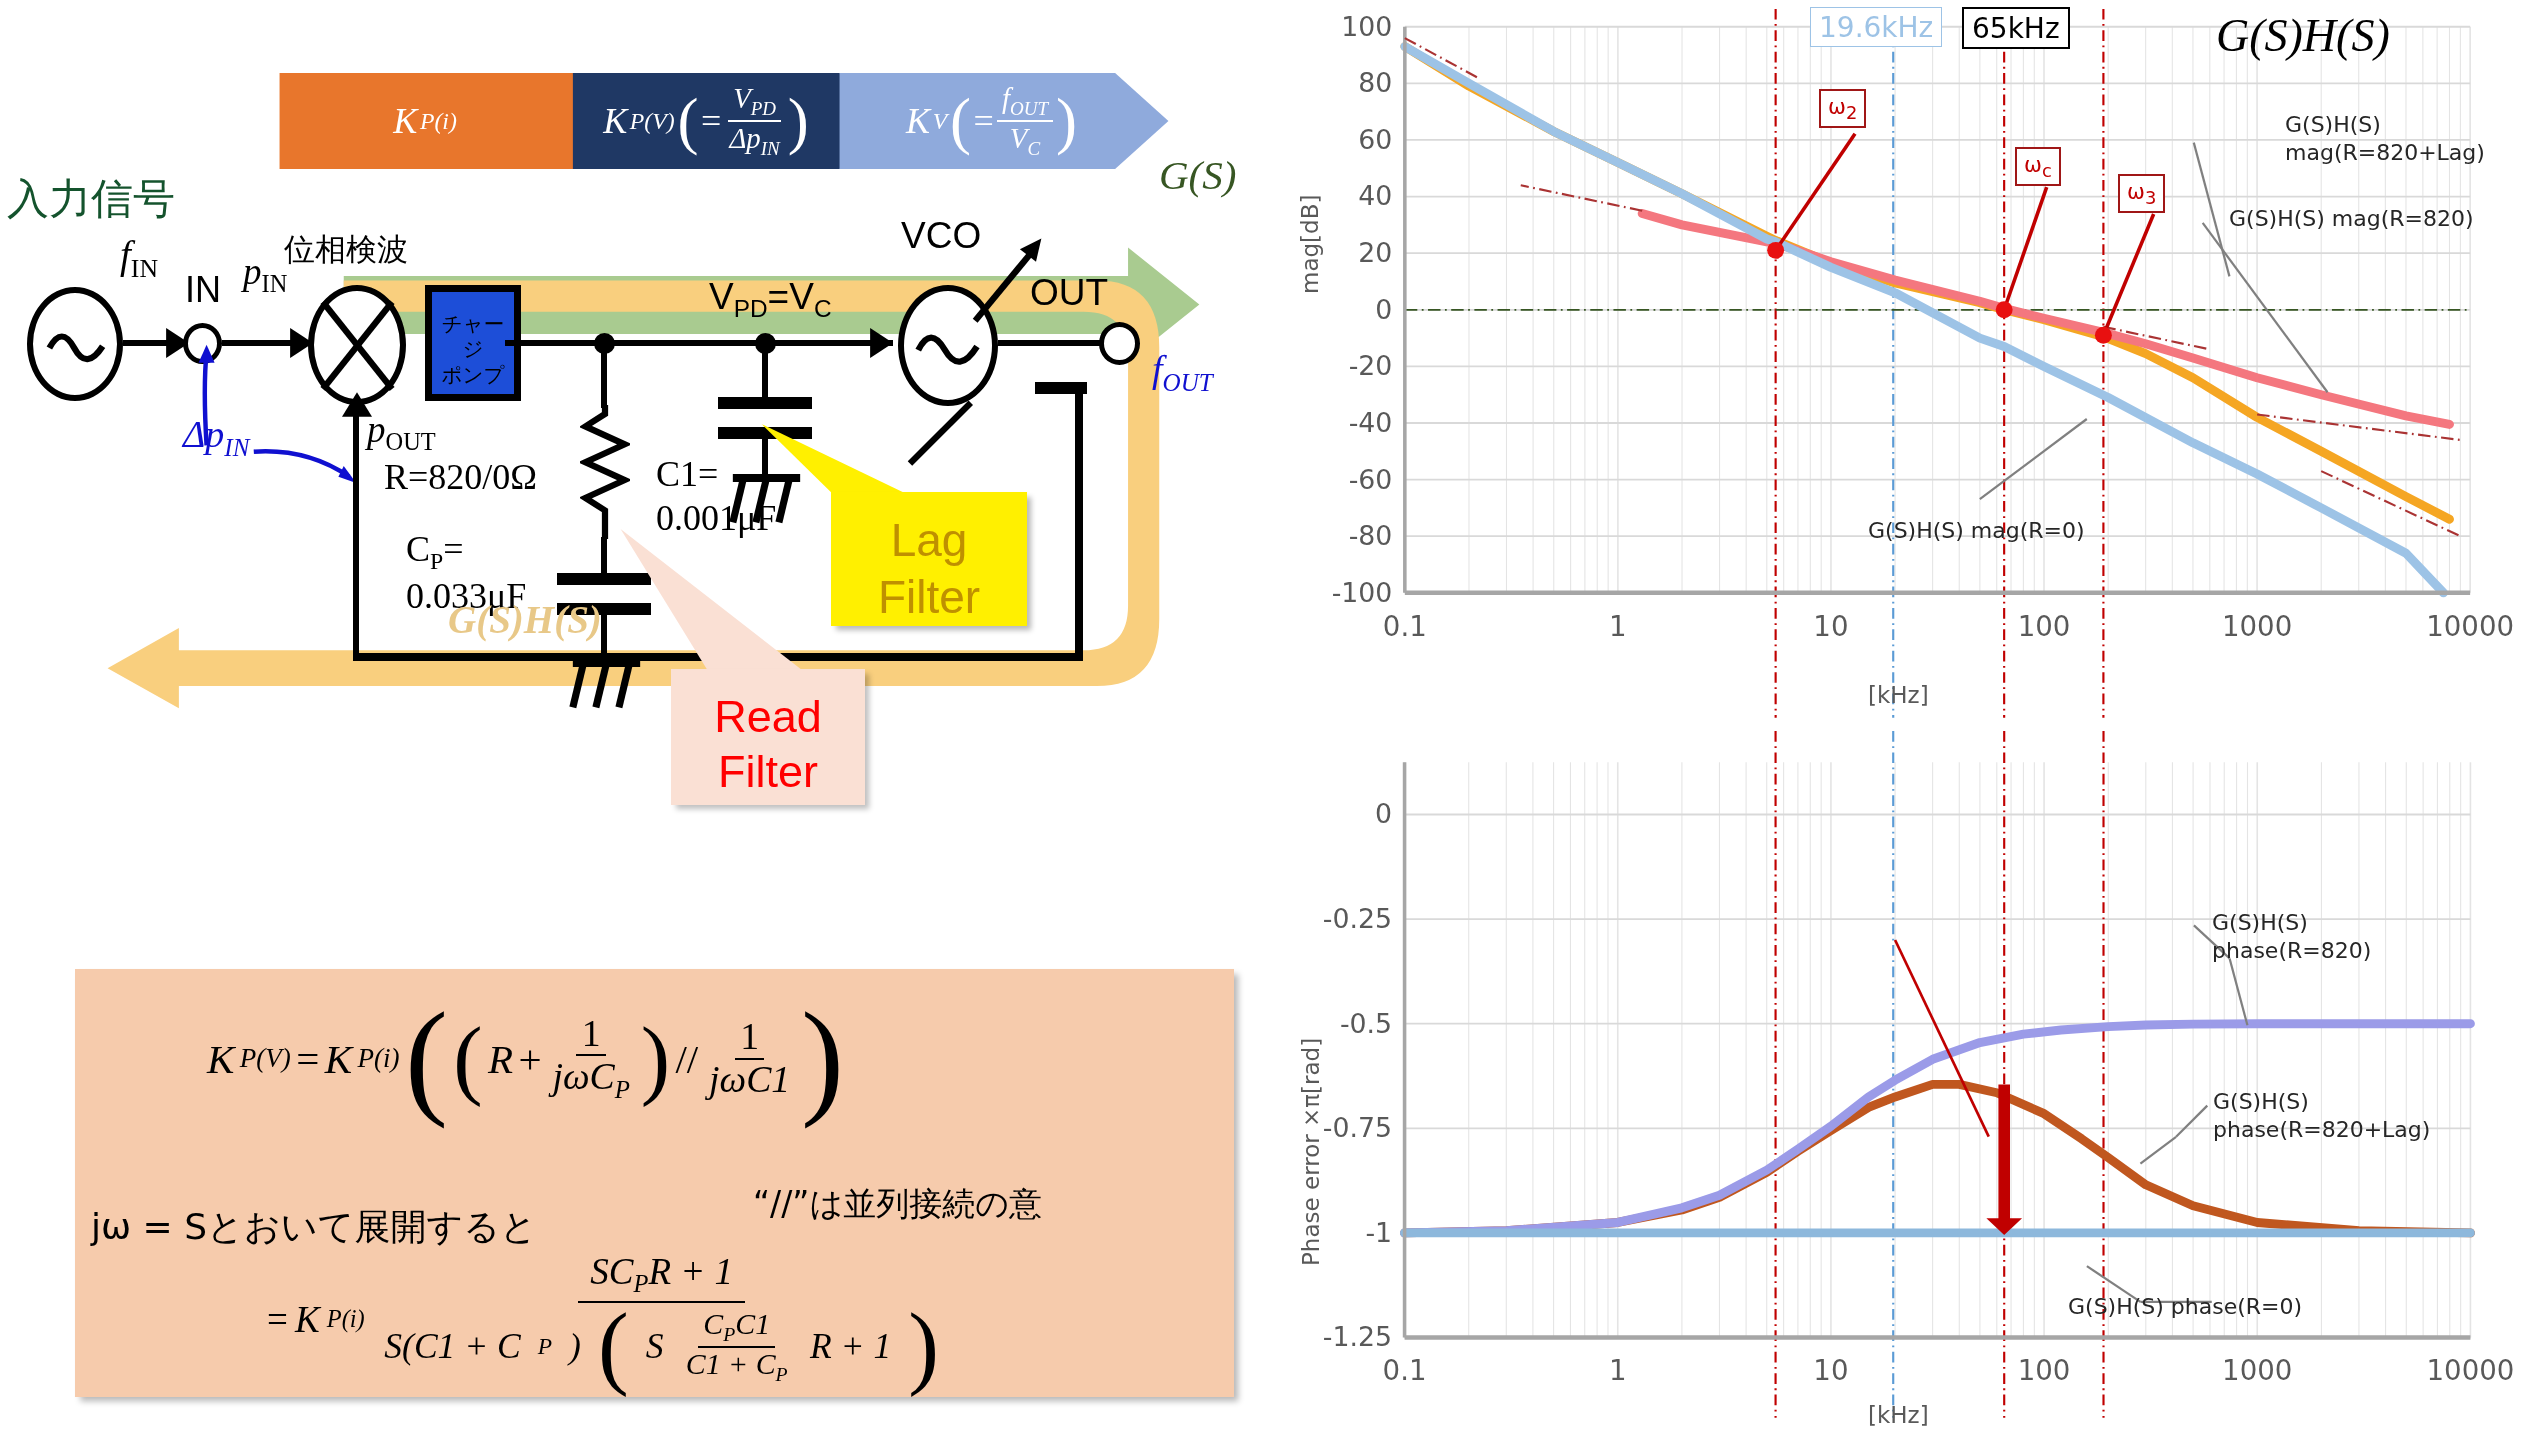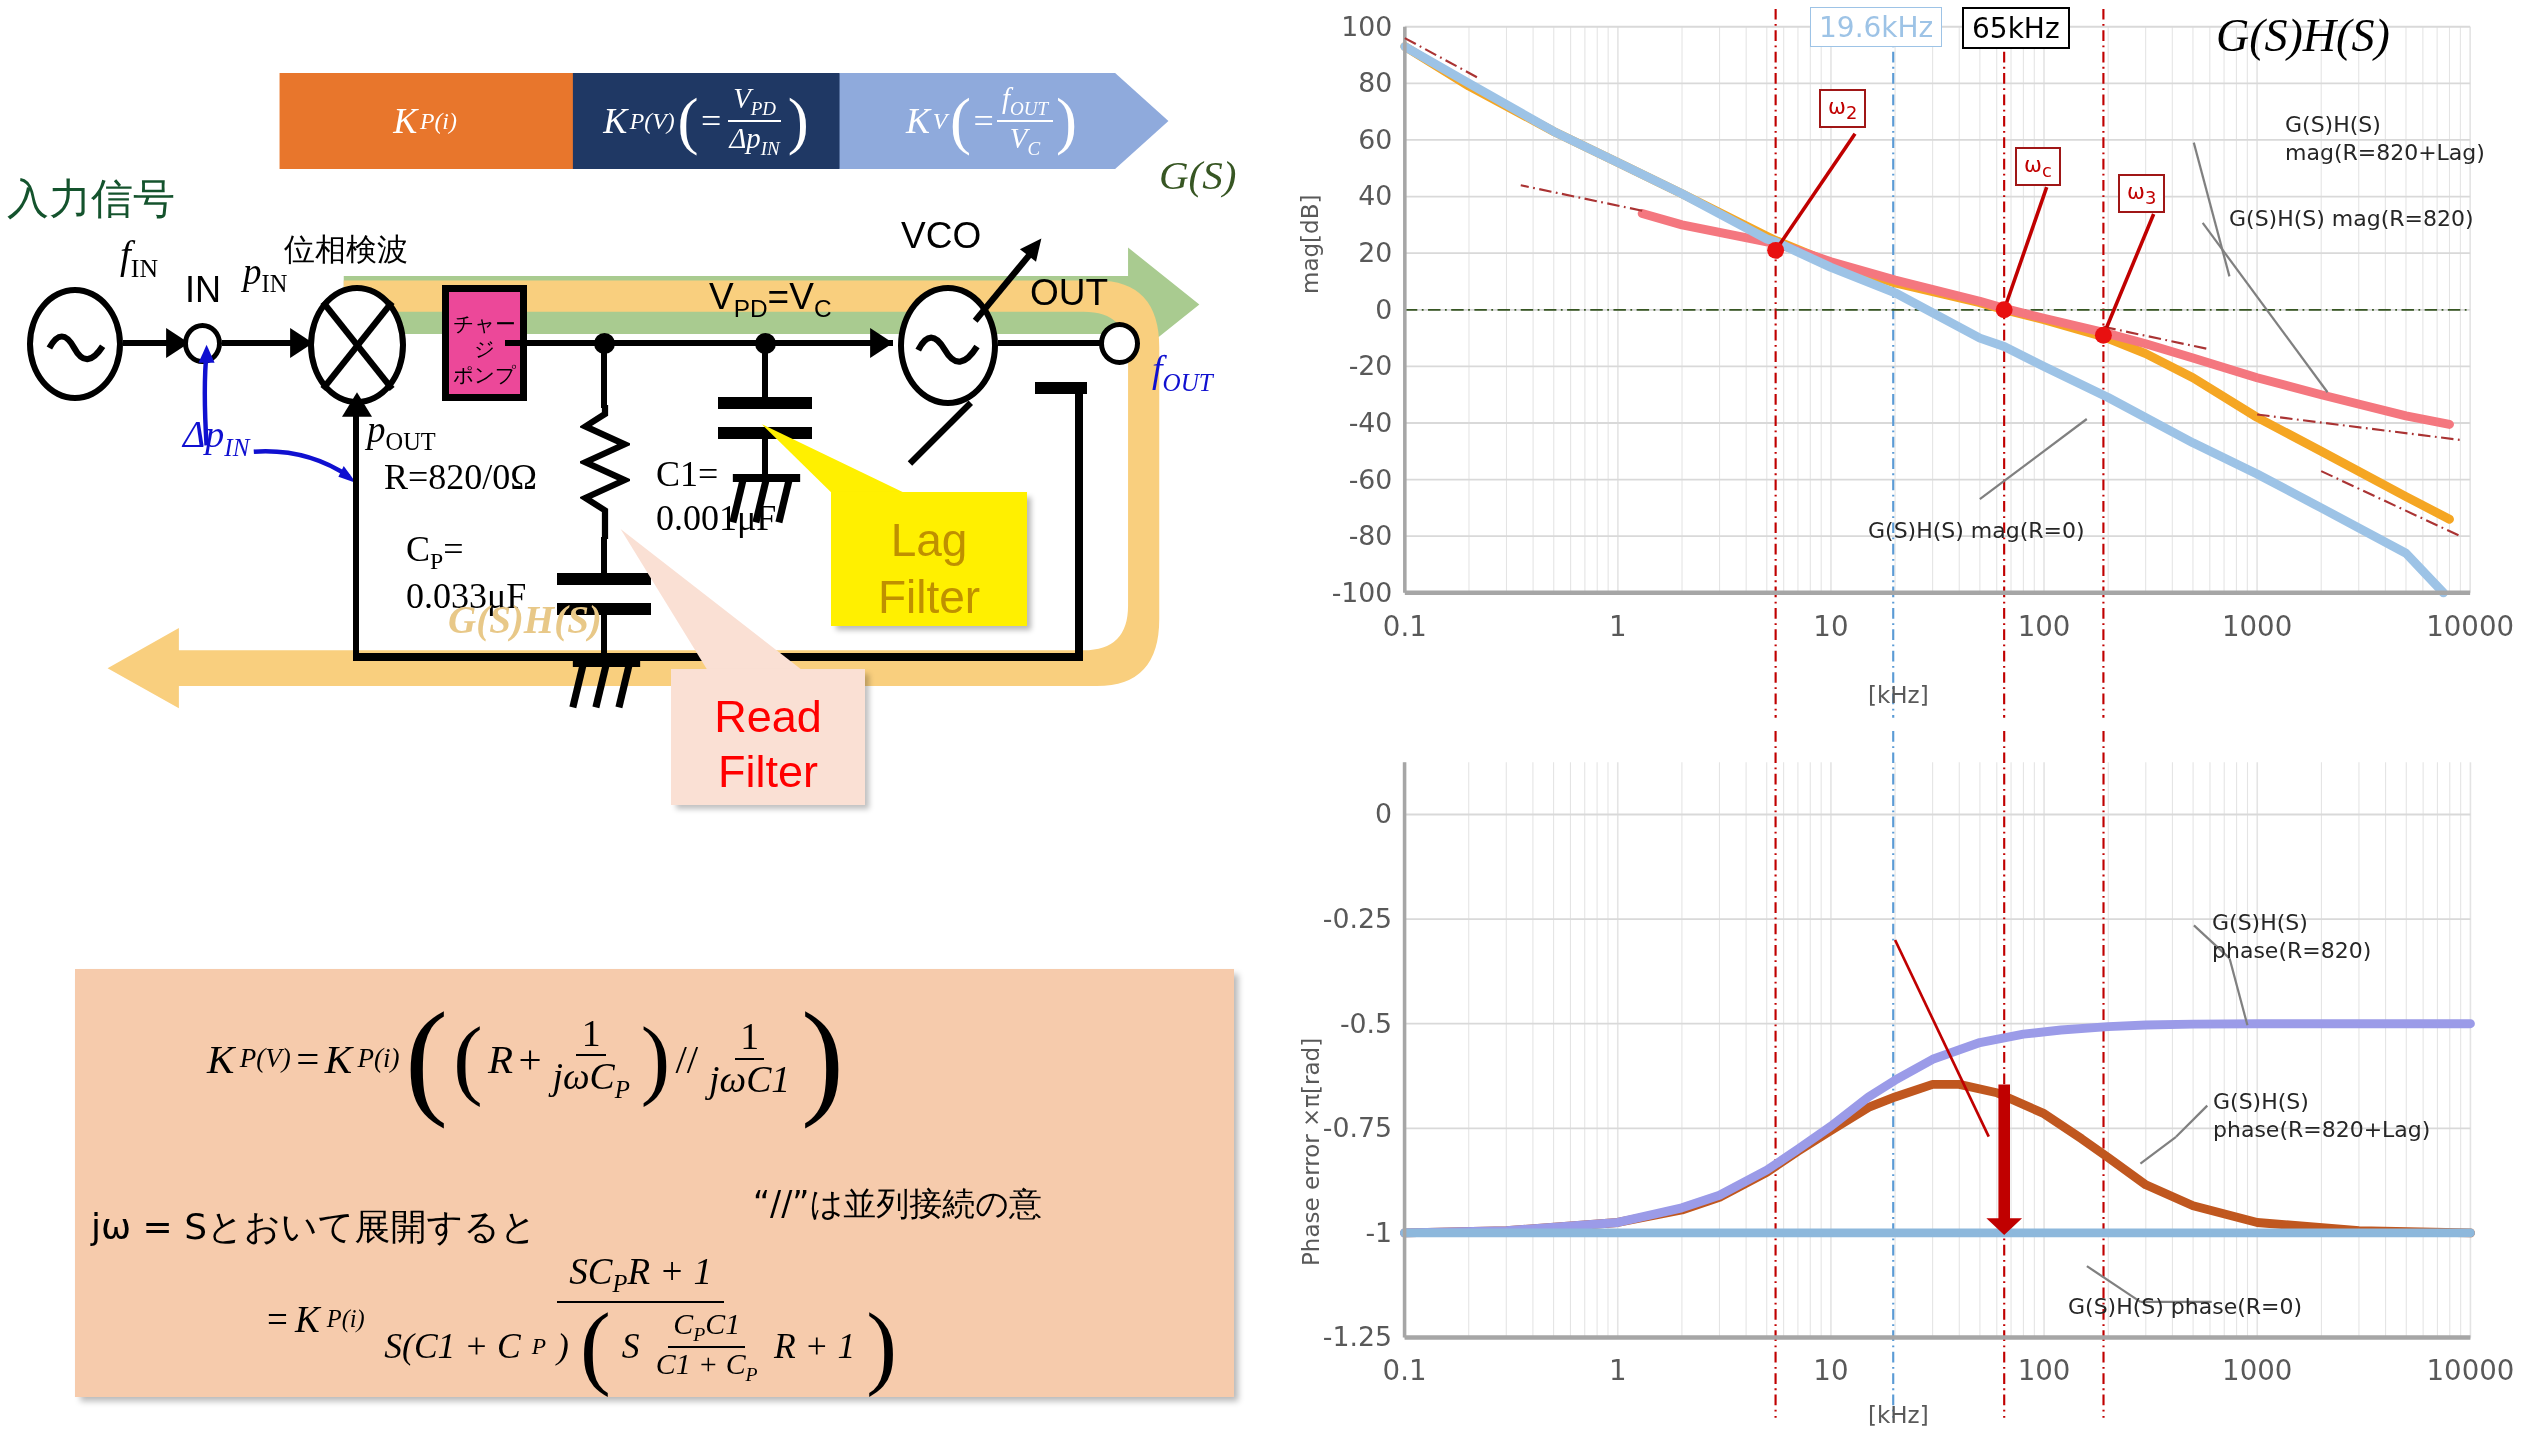--- a/index.html
+++ b/index.html
@@ -149,21 +149,21 @@
   </svg>
   <div class="lblk mathit" style="left:183px;top:234px;font-size:38px;color:#1010D0;"><span>Δp</span><span class="sub">IN</span></div>
 
   <div class="lblk mathit" style="left:367px;top:230px;font-size:37px;"><span>p</span><span class="sub mathrm" style="font-style:normal;">OUT</span></div>
 
   <div class="wire" style="left:353px;top:227px;width:6.2px;height:254px;"></div>
   <svg style="position:absolute;left:342px;top:214px;" width="30" height="25" viewBox="0 0 34 28">
       <polygon points="0,28 17,0 34,28" fill="#000"></polygon>
     </svg>
 
-  <div class="abs" style="left:442px;top:107px;width:85px;height:116px;border:7.1px solid #000;background:#ec4899;">
+  <div class="abs" style="left:425px;top:107px;width:96px;height:116px;border:7.1px solid #000;background:#1d4ed8;">
     <div class="jp" style="position:absolute;left:0;top:19.6px;width:100%;text-align:center;font-size:20.5px;line-height:1.25;">
       <span>チャージ</span><br>
       <span>ポンプ</span>
     </div>
   </div>
 
   <div class="wire" style="left:505px;top:162px;width:388px;height:6.2px;"></div>
   <svg style="position:absolute;left:870px;top:150px;" width="25" height="30" viewBox="0 0 28 34">
       <polygon points="0,0 26,17 0,34" fill="#000"></polygon>
     </svg>
@@ -286,21 +286,21 @@
   <div class="abs jp" style="left:16px;top:234px;font-size:36px;color:#000;">jω = Sとおいて展開すると</div>
 
   <div class="abs" style="left:192px;top:284px;font-family:'Liberation Serif',serif;font-style:italic;font-size:37px;display:flex;align-items:center;gap:7.1px;">
     <span style="font-style:normal;">=</span>
     <span>K</span>
       <span class="sub">P(i)</span>
     <span class="frac" style="font-size:1em;">
       <span class="num" style="padding:0 12.5px 3.6px 12.5px;text-align:center;">
         <span>S</span><span>C</span><span class="sub">P</span><span>R + 1</span>
       </span>
-      <span class="den" style="padding:5.4px 12.5px 0 12.5px;display:flex;align-items:center;gap:11px;font-size:0.96em;">
+      <span class="den" style="padding:5.4px 12.5px 0 12.5px;display:flex;align-items:center;gap:17px;font-size:0.96em;">
         <span>S(C1 + C</span>
           <span class="sub">P</span>
           <span>)</span>
         <span style="font-size:2.6em;font-style:normal;line-height:0.62;">(</span>
         <span>S</span>
         <span class="frac" style="font-size:0.84em;">
           <span class="num"><span>C</span><span class="sub">P</span><span>C1</span></span>
           <span class="den"><span>C1 + C</span><span class="sub">P</span></span>
         </span>
         <span>R + 1</span>

